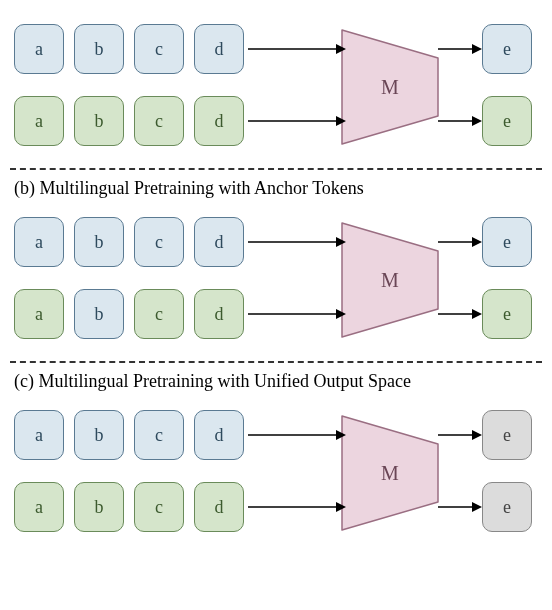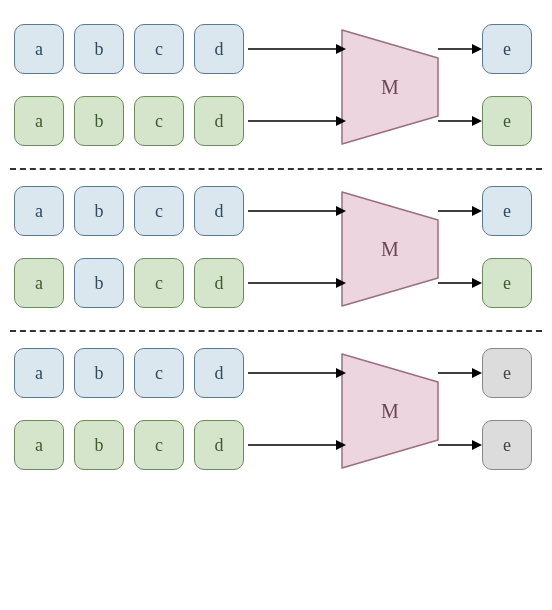--- a/index.html
+++ b/index.html
@@ -125,20 +125,21 @@
       <polygon points="34,1 44,6 34,11" fill="#000"></polygon>
         </svg>
         <svg class="arrow-svg" style="left:428px;top:99px;width:46px;height:12px;">
           <line x1="0" y1="6" x2="34" y2="6" stroke="#000" stroke-width="1.5"></line>
       <polygon points="34,1 44,6 34,11" fill="#000"></polygon>
         </svg>
       </div>
     </div>
     <hr class="divider">
     <div class="section">
+      <div class="section-title">(b) Multilingual Pretraining with Anchor Tokens</div>
       <div class="diagram-area">
         <div class="row top">
           <div class="tokens">
             <div class="token blue">a</div>
             <div class="token blue">b</div>
             <div class="token blue">c</div>
             <div class="token blue">d</div>
           </div>
         </div>
         <div class="token output blue top">e</div>
@@ -170,20 +171,21 @@
       <polygon points="34,1 44,6 34,11" fill="#000"></polygon>
         </svg>
         <svg class="arrow-svg" style="left:428px;top:99px;width:46px;height:12px;">
           <line x1="0" y1="6" x2="34" y2="6" stroke="#000" stroke-width="1.5"></line>
       <polygon points="34,1 44,6 34,11" fill="#000"></polygon>
         </svg>
       </div>
     </div>
     <hr class="divider">
     <div class="section">
+      <div class="section-title">(c) Multilingual Pretraining with Unified Output Space</div>
       <div class="diagram-area">
         <div class="row top">
           <div class="tokens">
             <div class="token blue">a</div>
             <div class="token blue">b</div>
             <div class="token blue">c</div>
             <div class="token blue">d</div>
           </div>
         </div>
         <div class="token output gray top">e</div>

